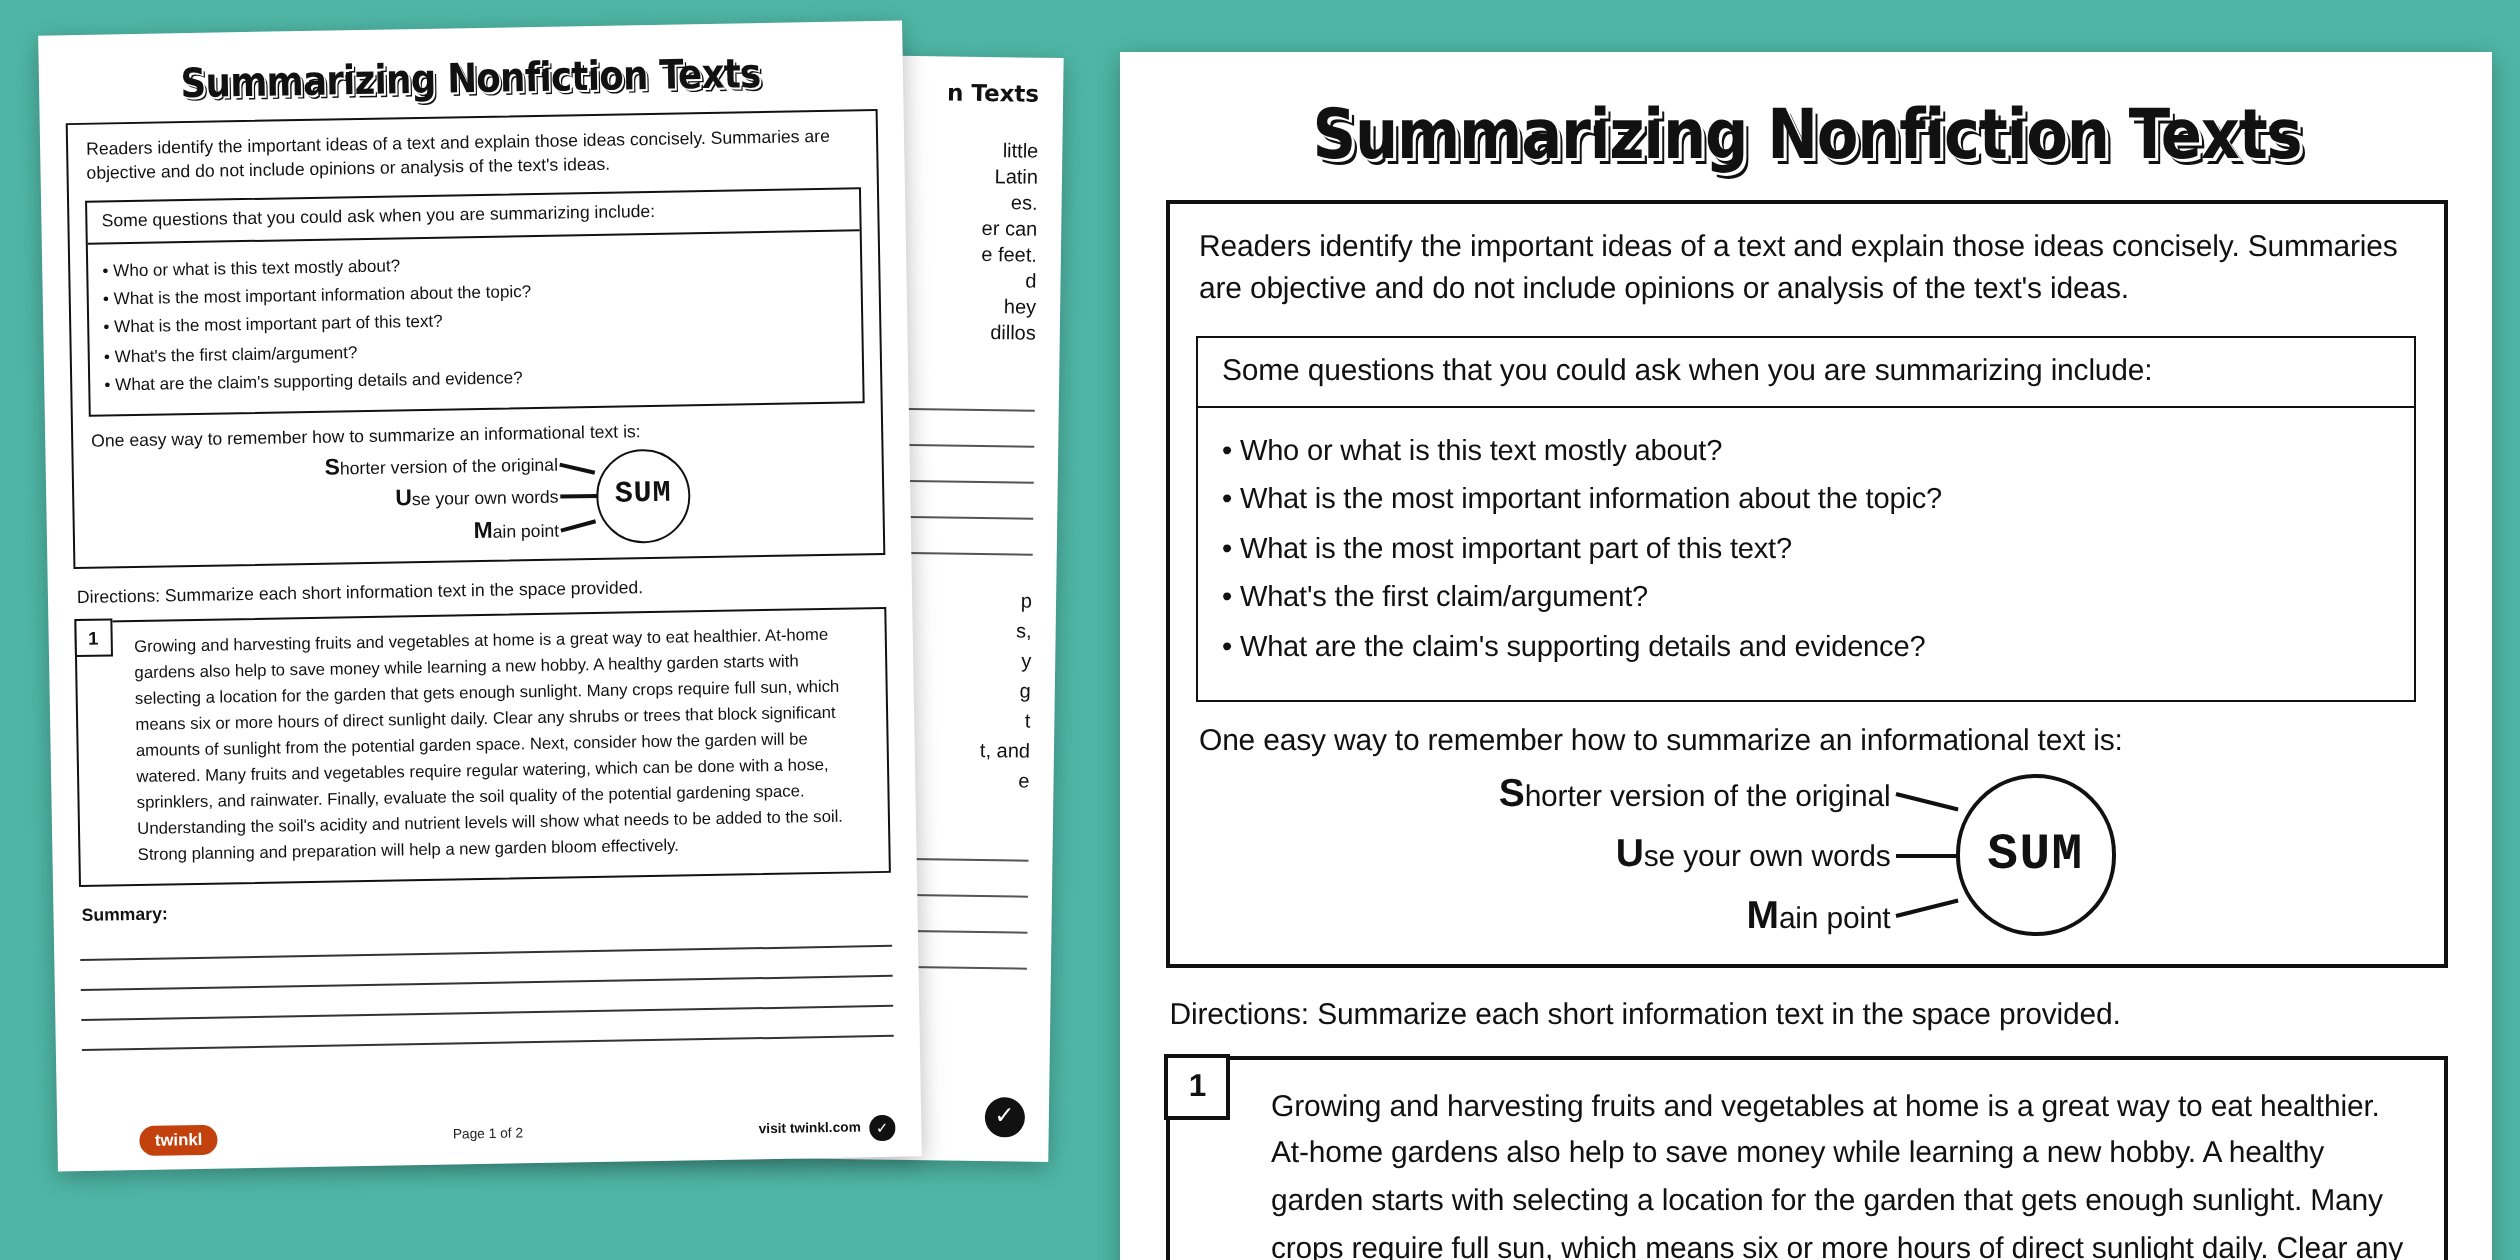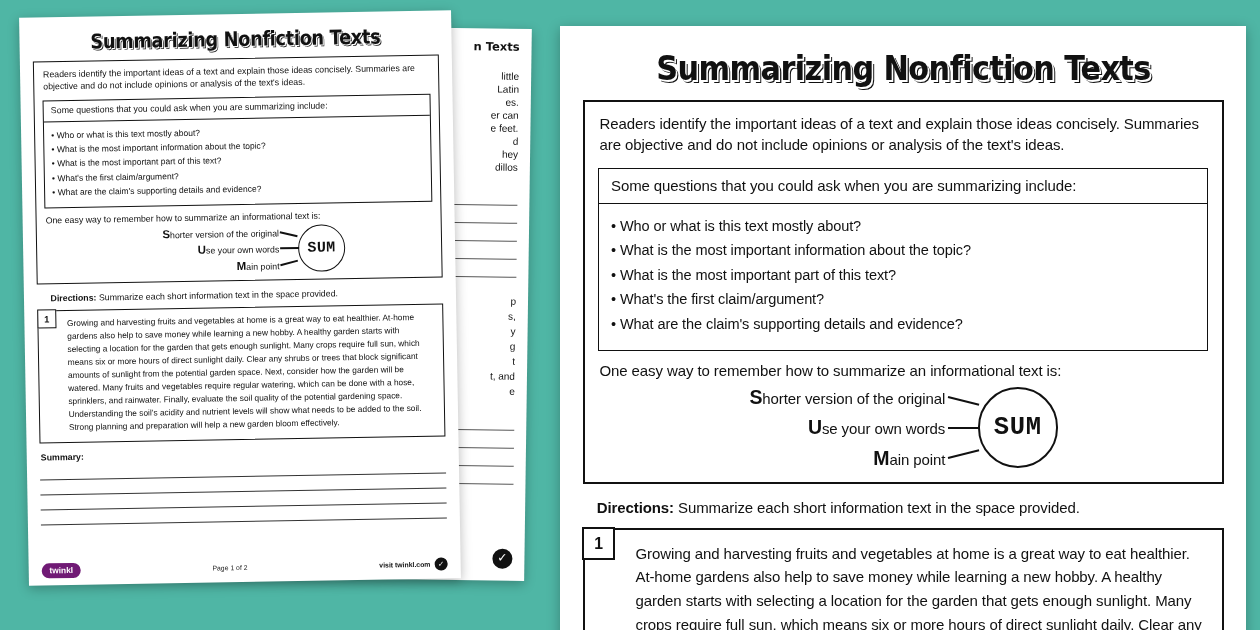--- a/index.html
+++ b/index.html
@@ -51,40 +51,40 @@
   .conn-s{transform:rotate(14deg);transform-origin:left center;}
   .conn-m{transform:rotate(-14deg);transform-origin:left center;}
   .sum-circle{
     flex:0 0 auto;font-size:1.7em;width:3em;height:3em;
     border:0.1em solid #111;border-radius:50%;
     display:flex;align-items:center;justify-content:center;
     font-weight:700;letter-spacing:0.03em;font-family:Liberation Mono, monospace;
   }
 
   .directions{margin:1em 0.15em 0.8em;}
-  .directions b{font-weight:700;margin-left:12px;}
+  .directions b{font-weight:400;}
 
   .textbox{border:0.15em solid #111;position:relative;}
   .numbadge{
     position:absolute;top:-0.15em;left:-0.15em;
     width:1.85em;height:1.85em;background:#fff;border:0.15em solid #111;
     display:flex;align-items:center;justify-content:center;font-weight:700;font-size:1.05em;
   }
   .passage{margin:0;padding:0.8em 1.2em 1em 3.4em;line-height:1.58;}
   .small .passage{font-size:0.95em;line-height:1.55;}
 
   .summary{margin-top:1em;}
   .summary-label{font-weight:700;margin:0 0 0.3em 0.1em;}
   .sline{height:1.6em;border-bottom:1px solid #333;}
 
   .ws-footer{
     position:absolute;left:1.5em;right:1.5em;bottom:0.8em;
     display:flex;align-items:center;justify-content:space-between;
   }
-  .logo-pill{background:#701a75;color:#fff;border-radius:1em;padding:0.3em 0.9em;font-weight:700;font-size:0.95em;}
+  .logo-pill{background:#c2410c;color:#fff;border-radius:1em;padding:0.3em 0.9em;font-weight:700;font-size:0.95em;margin-left:28px;}
   .page-ind{flex:1;text-align:center;font-size:0.78em;color:#222;}
   .visit-group{display:flex;align-items:center;gap:0.5em;}
   .visit{font-size:0.78em;font-weight:700;}
   .badge-circle{
     width:1.7em;height:1.7em;background:#111;border-radius:50%;color:#fff;
     display:flex;align-items:center;justify-content:center;font-size:0.85em;
   }
 
   
   .front-sheet{left:24px;top:14px;width:432px;height:568px;transform:rotate(-1deg);z-index:2;}

